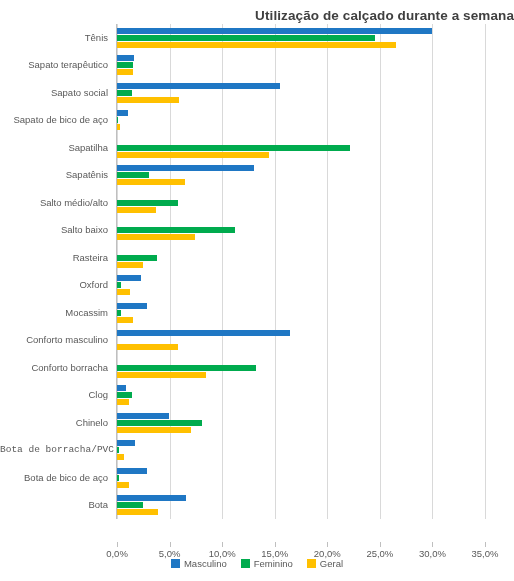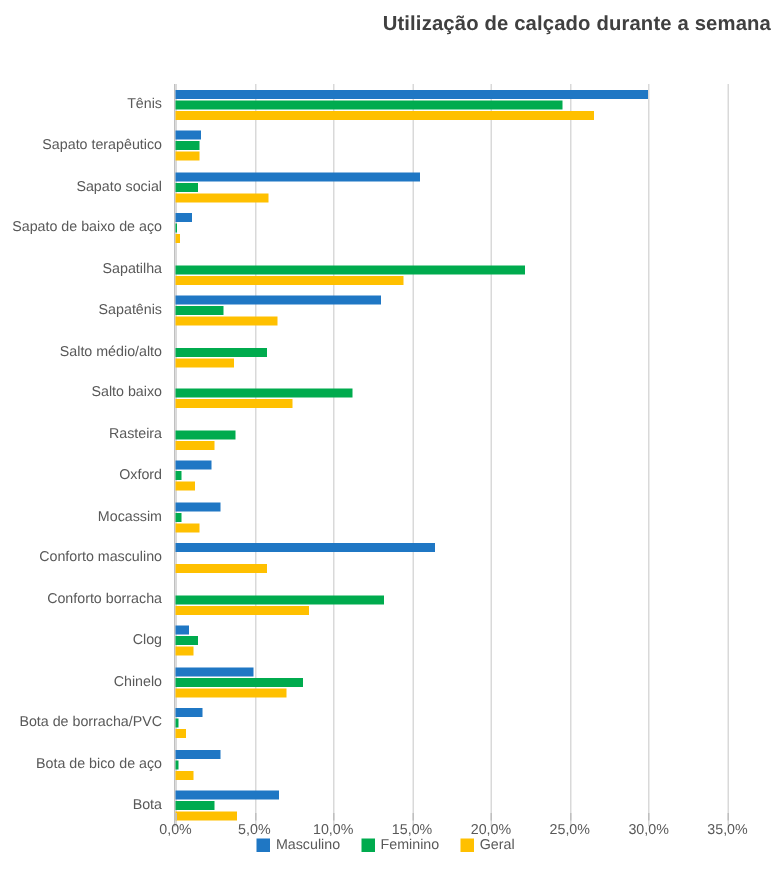--- a/index.html
+++ b/index.html
@@ -29,21 +29,21 @@
     text-align: right;
     font-size: 13.5px;
     font-weight: bold;
     color: #404040;
     letter-spacing: 0.1px;
   }
   
   #plot-wrap {
     position: absolute;
     left: 0;
-    top: 56px;
+    top: 24px;
     width: 410px;
     height: 495px;
   }
   #axis-labels {
     position: absolute;
     left: 0;
     top: 0;
     width: 113px;
     height: 495px;
   }
@@ -147,33 +147,33 @@
 
 <div id="chart-root">
 
   <div id="chart-title">Utilização de calçado durante a semana</div>
 
   <div id="plot-wrap">
     <div id="axis-labels">
         <div class="cat-label" style="top: 7.75px;">Tênis</div>
         <div class="cat-label" style="top: 35.25px;">Sapato terapêutico</div>
         <div class="cat-label" style="top: 62.75px;">Sapato social</div>
-        <div class="cat-label" style="top: 90.25px;">Sapato de baixo de aço</div>
+        <div class="cat-label" style="top: 90.25px;">Sapato de bico de aço</div>
         <div class="cat-label" style="top: 117.75px;">Sapatilha</div>
         <div class="cat-label" style="top: 145.25px;">Sapatênis</div>
         <div class="cat-label" style="top: 172.75px;">Salto médio/alto</div>
         <div class="cat-label" style="top: 200.25px;">Salto baixo</div>
         <div class="cat-label" style="top: 227.75px; padding-left: 40px;">Rasteira</div>
         <div class="cat-label" style="top: 255.25px;">Oxford</div>
         <div class="cat-label" style="top: 282.75px; padding-left: 28px;">Mocassim</div>
         <div class="cat-label" style="top: 310.25px;">Conforto masculino</div>
         <div class="cat-label" style="top: 337.75px;">Conforto borracha</div>
         <div class="cat-label" style="top: 365.25px;">Clog</div>
         <div class="cat-label" style="top: 392.75px;">Chinelo</div>
-        <div class="cat-label" style="top: 420.25px;">Bota de borracha/PVC</div>
+        <div class="cat-label" style="top: 420.25px; font-family: Liberation Mono, monospace;">Bota de borracha/PVC</div>
         <div class="cat-label" style="top: 447.75px;">Bota de bico de aço</div>
         <div class="cat-label" style="top: 475.25px;">Bota</div>
       </div>
     <div id="plot-area">
       <div class="axis-line-v"></div>
     <div class="gridline" style="left: 0px;"></div>
         <div class="gridline" style="left: 52.5714px;"></div>
         <div class="gridline" style="left: 105.143px;"></div>
         <div class="gridline" style="left: 157.714px;"></div>
         <div class="gridline" style="left: 210.286px;"></div>

